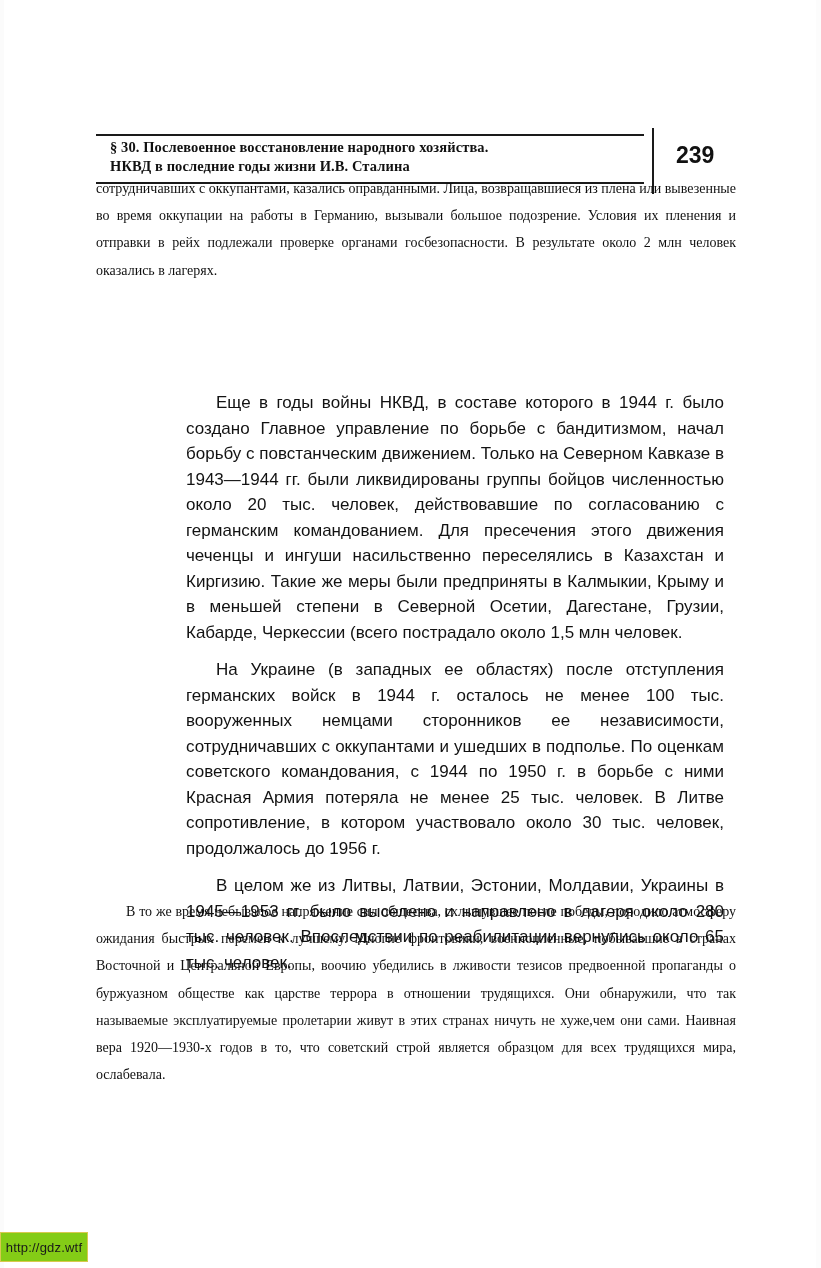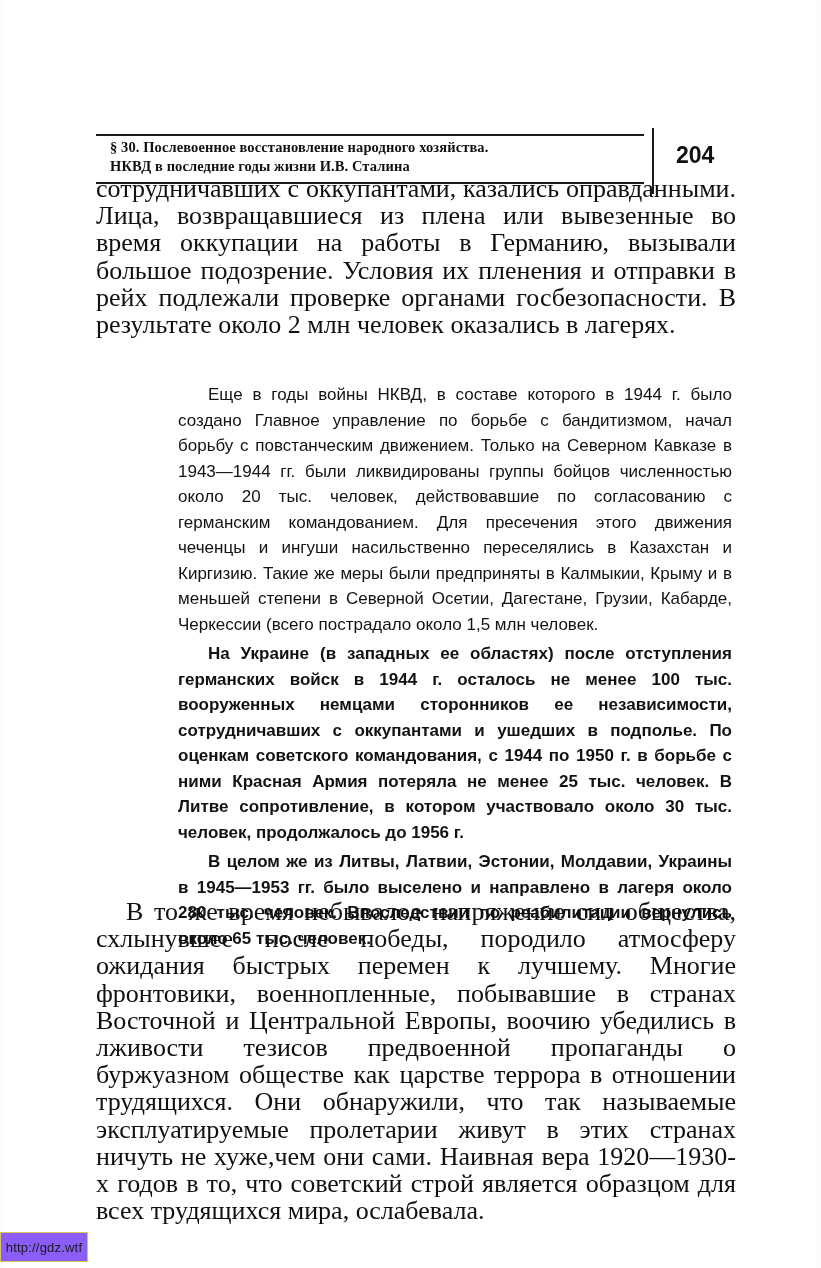--- a/index.html
+++ b/index.html
@@ -82,21 +82,21 @@
     font-size: 23px;
     color: #111111;
   }
 
   
   .body-block {
     position: absolute;
     left: 96px;
     width: 640px;
     font-family: "Liberation Serif", serif;
-    font-size: 26px;
+    font-size: 14px;
     line-height: 27.2px;
     text-align: justify;
     color: #101010;
   }
   .body-block p {
     margin: 0;
   }
   .indent {
     text-indent: 30px;
   }
@@ -111,36 +111,35 @@
     left: 174px;
     top: 378px;
     width: 562px;
     font-family: "Liberation Sans", sans-serif;
     font-size: 17px;
     line-height: 25.5px;
     text-align: justify;
     color: #121212;
   }
   .inset p {
-    margin: 4px;
+    margin: 12px;
     text-indent: 30px;
   }
   .inset p.tight {
     margin-top: 0;
-    font-weight: bold;
   }
 
   
   .watermark {
     position: absolute;
     left: 0;
     top: 1232px;
     width: 86px;
     height: 28px;
-    background: #8b5cf6;
+    background: #84cc16;
     border: 1px solid #d8c94e;
     display: flex;
     align-items: center;
     justify-content: center;
   }
   .watermark span {
     font-family: "Liberation Sans", sans-serif;
     font-size: 13px;
     color: #1a1a1a;
     letter-spacing: 0.2px;
@@ -169,21 +168,21 @@
   <div class="scan-edge-right"></div>
 
   <div class="header">
     <div class="header-rule-top"></div>
     <div class="header-rule-bottom"></div>
     <div class="header-title">
       <span>§ 30. Послевоенное восстановление народного хозяйства.</span>
       <span class="line2">НКВД в последние годы жизни И.В. Сталина</span>
     </div>
     <div class="header-divider"></div>
-    <div class="page-number">204</div>
+    <div class="page-number">239</div>
   </div>
 
   <div class="body-block" id="para-intro">
     <p>сотрудничавших с оккупантами, казались оправданными. Лица, возвращавшиеся из плена или вывезенные во время оккупации на работы в Германию, вызывали большое подозрение. Условия их пленения и отправки в рейх подлежали проверке органами госбезопасности. В результате около 2 млн человек оказались в лагерях.</p>
   </div>
 
 
   <div class="inset">
     <p>Еще в годы войны НКВД, в составе которого в 1944 г. было создано Главное управление по борьбе с бандитизмом, начал борьбу с повстанческим движением. Только на Северном Кавказе в 1943—1944 гг. были ликвидированы группы бойцов численностью около 20 тыс. человек, действовавшие по согласованию с германским командованием. Для пресечения этого движения чеченцы и ингуши  насильственно переселялись в Казахстан и Киргизию. Такие же меры были предприняты в Калмыкии, Крыму и в меньшей степени в Северной Осетии, Дагестане, Грузии, Кабарде, Черкессии (всего пострадало около 1,5 млн человек.</p>
     <p class="tight">На Украине (в западных ее областях) после отступления германских войск в 1944 г. осталось не менее 100 тыс. вооруженных немцами сторонников ее независимости, сотрудничавших с оккупантами и ушедших в подполье. По оценкам советского командования, с 1944 по 1950 г. в борьбе с ними Красная Армия потеряла не менее 25 тыс. человек. В Литве сопротивление, в котором участвовало около 30 тыс. человек, продолжалось до 1956 г.</p>

